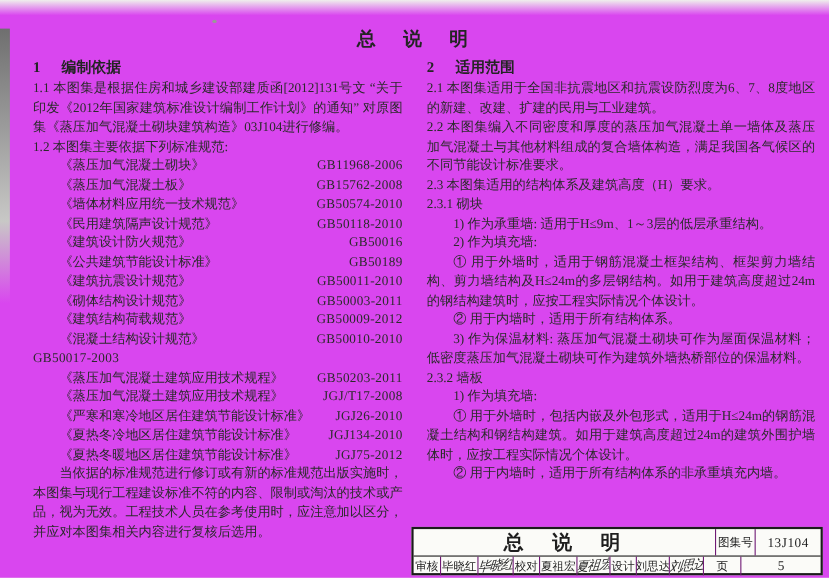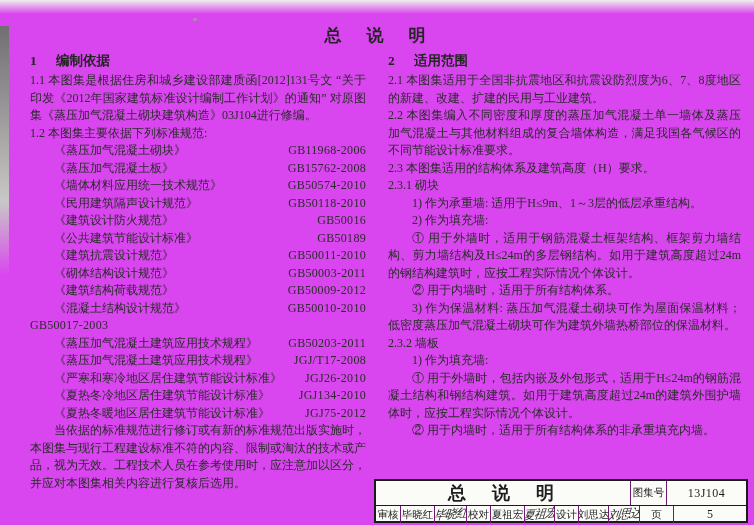--- a/index.html
+++ b/index.html
@@ -52,21 +52,21 @@
   .tb-row1{display:flex;height:25px;border-bottom:1px solid #1b1b1b;}
   .tb-row2{display:flex;flex:1;}
   .tb-cell{
     display:flex;align-items:center;justify-content:center;
     font-size:10.5px;box-sizing:border-box;border-left:1px solid #701a75;
     overflow:hidden;white-space:nowrap;color:#1e1e1e;
   }
   .tb-cell.first{border-left:none;}
   .tb-title{flex:1;font-size:18px;font-weight:bold;letter-spacing:4px;}
   .tb-w-lbl{width:36px;}
-  .tb-w-val{width:80px;font-size:12px;letter-spacing:0.5px;}
+  .tb-w-val{width:60px;font-size:12px;letter-spacing:0.5px;}
   .c24{width:24px;} .c34{width:34px;} .c32{width:32px;}
   .c30{width:30px;} .c31{width:31px;} .cflex{flex:1;font-size:12px;}
   .sig{
     font-style:italic;font-size:12px;color:#2a2a2a;
     display:inline-block;transform:rotate(-5deg) skewX(-10deg);
     letter-spacing:-1px;
   }
 </style>
 </head>
 <body>

